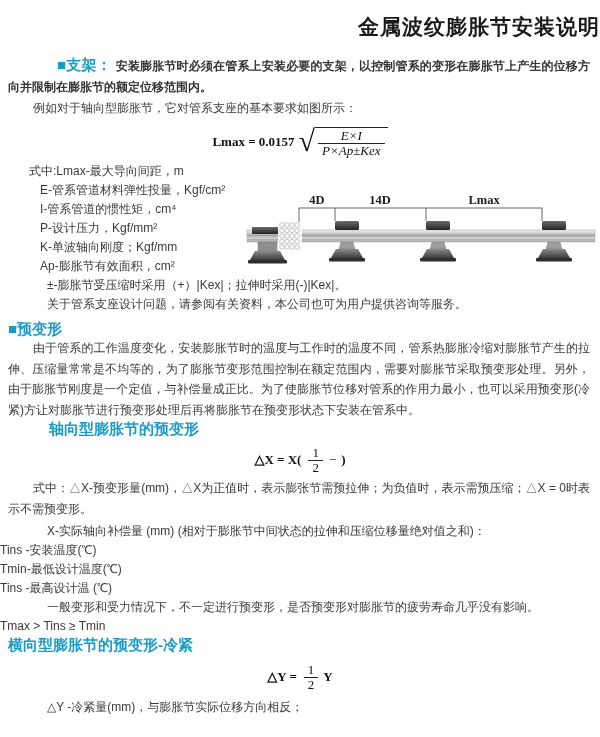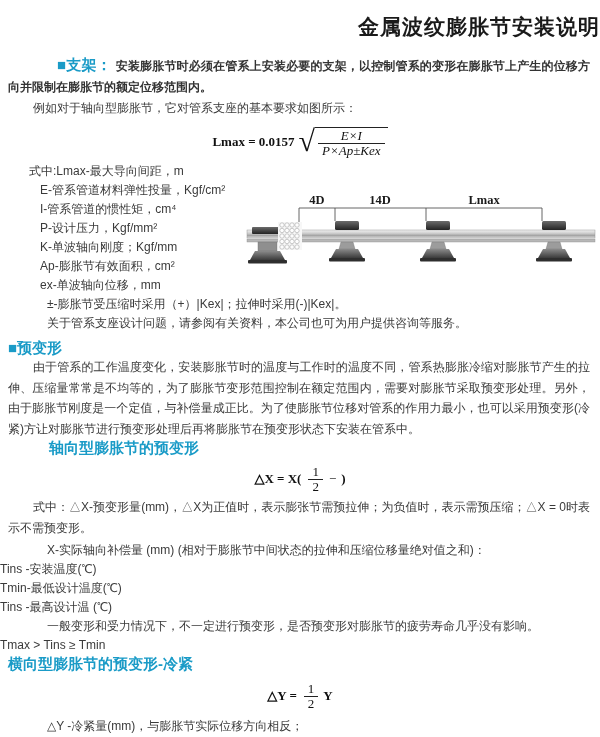--- a/index.html
+++ b/index.html
@@ -73,21 +73,20 @@
     </span>
   </div>
 
   <div class="defs">
     <div class="def-line ml29">式中:Lmax-最大导向间距，m</div>
     <div class="def-line ml40">E-管系管道材料弹性投量，Kgf/cm²</div>
     <div class="def-line ml40">I-管系管道的惯性矩，cm⁴</div>
     <div class="def-line ml40">P-设计压力，Kgf/mm²</div>
     <div class="def-line ml40">K-单波轴向刚度；Kgf/mm</div>
     <div class="def-line ml40">Ap-膨胀节有效面积，cm²</div>
-    <div class="def-line ml40">ex-单波轴向位移，mm</div>
     <div class="def-line ml47">±-膨胀节受压缩时采用（+）|Kex|；拉伸时采用(-)|Kex|。</div>
     <div class="def-line ml47">关于管系支座设计问题，请参阅有关资料，本公司也可为用户提供咨询等服务。</div>
 
     <svg class="diagram" viewBox="0 0 352 78">
       <defs>
         <linearGradient id="gPipe" x1="0" y1="0" x2="0" y2="1">
           <stop offset="0" stop-color="#f1f1f1"></stop>
             <stop offset="0.4" stop-color="#cfcfcf"></stop>
           <stop offset="0.7" stop-color="#a3a3a3"></stop>
             <stop offset="1" stop-color="#e2e2e2"></stop>

